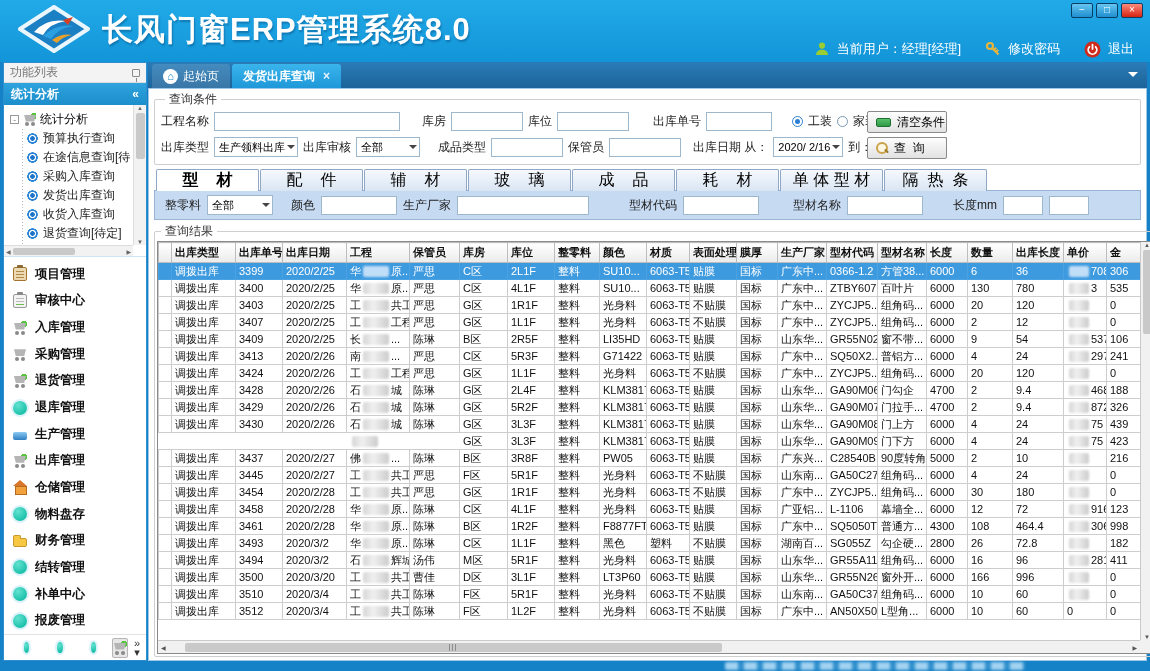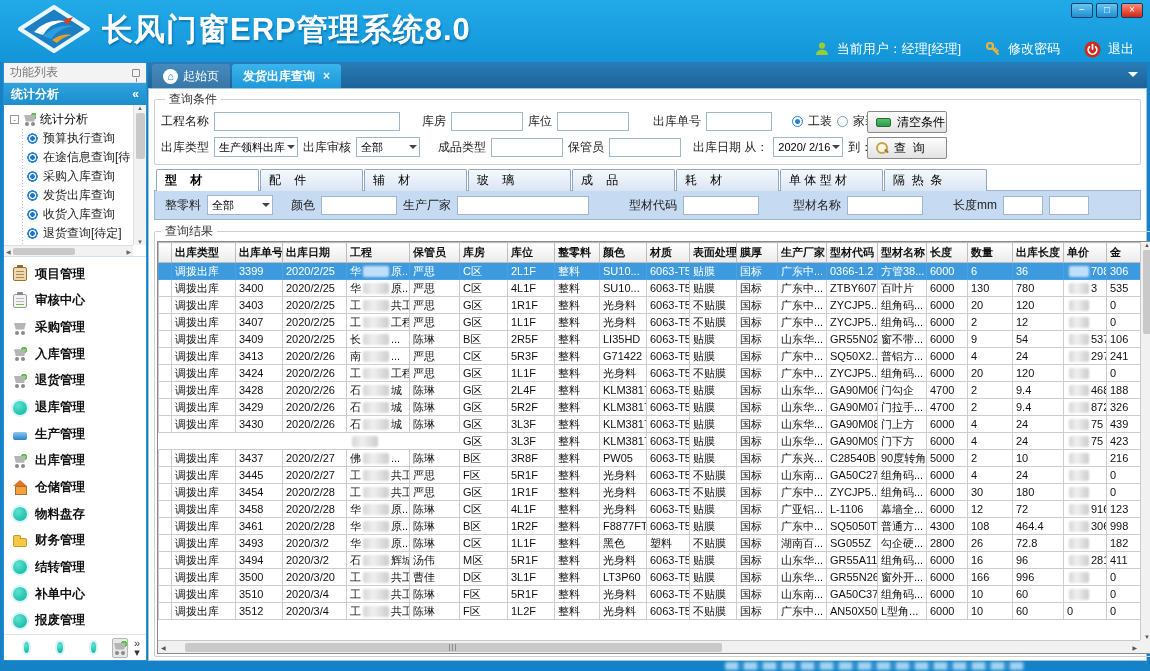--- a/index.html
+++ b/index.html
@@ -108,22 +108,22 @@
   .btn-search{top:29px}
   .ic-card{width:15px;height:9px;background:linear-gradient(#57c06a,#2f9a47);border:1px solid #1d7030;border-radius:2px;flex:none}
   .ic-mag{width:12px;height:12px;position:relative;flex:none}
   .ic-mag::before{content:'';position:absolute;left:0;top:0;width:8px;height:8px;border:2px solid #caa24a;
                   border-radius:50%;background:#fdf6e3}
   .ic-mag::after{content:'';position:absolute;left:8px;top:8px;width:5px;height:2px;background:#9a7b2d;
                  transform:rotate(45deg);border-radius:1px}
 
   .matwrap{flex:none;margin:1px 1px 0}
   .mat-tabs{display:flex;height:22px;background:#fff;padding-left:2px}
-  .mtab{min-width:103px;line-height:20px;border:1px solid #8fa8c8;border-bottom:none;
-        background:linear-gradient(#f6f9fd,#d9e5f3);font-size:12px;border-radius:2px 2px 0 0;padding:0 8px;
+  .mtab{min-width:103px;text-align:center;line-height:20px;border:1px solid #8fa8c8;border-bottom:none;
+        background:linear-gradient(#f6f9fd,#d9e5f3);font-size:16px;border-radius:2px 2px 0 0;padding:0 8px;
         white-space:pre;cursor:default;margin-right:1px}
   .mtab.active{background:#fff;font-weight:bold;position:relative;z-index:2}
   .filter{background:#c6daf2;border:1px solid #9ab4d6;height:30px;display:flex;align-items:center;gap:6px;
           padding:0 10px;white-space:nowrap;margin-top:-1px}
 
   .rfs{flex:1;margin:3px 1px 1px;padding:1px 2px 2px;display:flex;flex-direction:column;min-height:0}
   .gridwrap{flex:1;border:1px solid #8a8a8a;position:relative;overflow:hidden;min-height:0}
   table{border-collapse:collapse;table-layout:fixed;font-size:11px;width:994px}
   th{border:1px solid #bdbdbd;background:linear-gradient(#fff,#ebebeb);height:20px;font-weight:bold;
      text-align:left;padding:0 3px;white-space:nowrap;overflow:hidden;color:#111}
@@ -251,26 +251,26 @@
     <div class="menu">
         <div class="mitem">
           <span class="mi i-clipboard"></span>
           <span>项目管理</span>
         </div>
         <div class="mitem">
           <span class="mi i-clipboard2"></span>
           <span>审核中心</span>
         </div>
         <div class="mitem">
+          <span class="mi i-cart i-cartg"></span>
+          <span>入库管理</span>
+        </div>
+        <div class="mitem">
           <span class="mi i-cart"></span>
           <span>采购管理</span>
-        </div>
-        <div class="mitem">
-          <span class="mi i-cart i-cartg"></span>
-          <span>入库管理</span>
         </div>
         <div class="mitem">
           <span class="mi i-cart i-cartg"></span>
           <span>退货管理</span>
         </div>
         <div class="mitem">
           <span class="mi i-teal"></span>
           <span>退库管理</span>
         </div>
         <div class="mitem">

